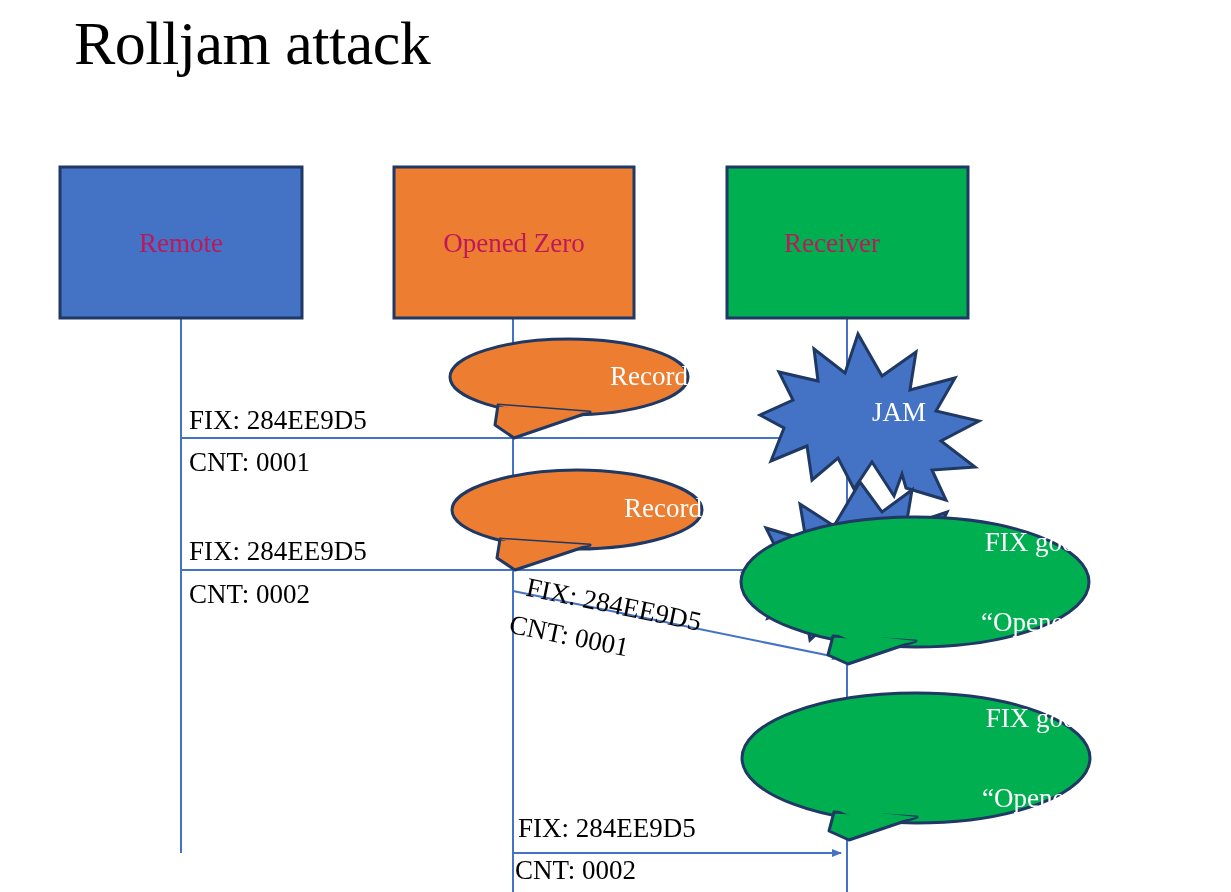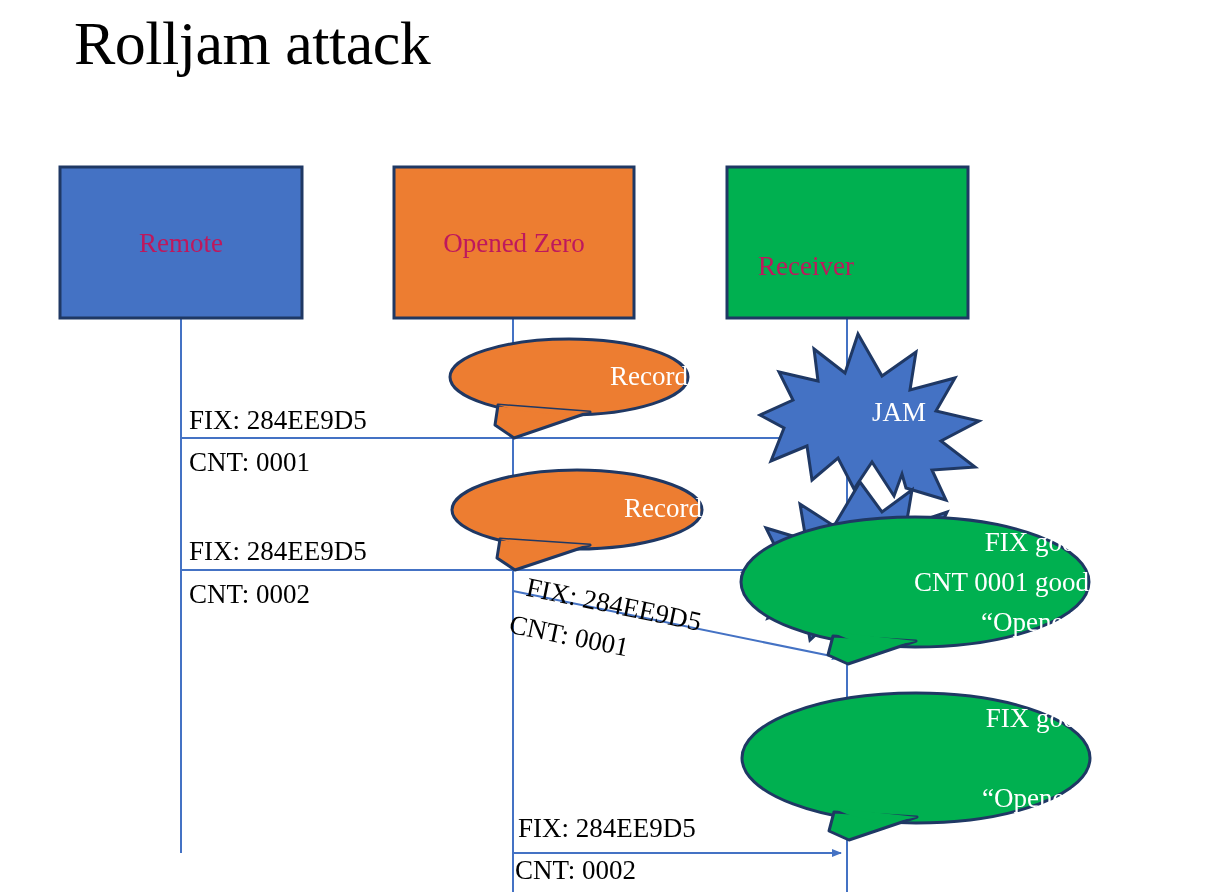--- a/index.html
+++ b/index.html
@@ -142,28 +142,27 @@
     <g>
       <ellipse cx="916" cy="758" rx="174" ry="65" fill="#00B050" stroke="#1F3864" stroke-width="3"></ellipse>
       <path d="M834,812 L829,831 L849,840 L917,817 Z" fill="#00B050" stroke="#1F3864" stroke-width="3" stroke-linejoin="round"></path>
       <path d="M834,808 C 856,821 891,824 917,817" fill="#00B050" stroke="none"></path>
     </g>
 
   </svg>
 
   <div class="box-label" style="left:60px; top:227px; width:242px;">Remote</div>
   <div class="box-label" style="left:394px; top:227px; width:240px;">Opened Zero</div>
-  <div class="box-label" style="left:689px; top:227px; width:234px;margin-top:23px;">Receiver</div>
+  <div class="box-label" style="left:715px; top:227px; width:234px;">Receiver</div>
 
   <div class="bubble-label" style="left:450px; top:360px; width:238px;">Record</div>
   <div class="bubble-label" style="left:452px; top:492px; width:250px;">Record</div>
   <div class="bubble-label" style="left:790px; top:396px; width:136px;">JAM</div>
 
   <div class="bubble-label multi" style="left:741px; top:522px; width:348px;">FIX good</div>
-  <div class="bubble-label multi" style="left:741px; top:562px; width:348px;">CNT 0001 good</div>
   <div class="bubble-label multi" style="left:741px; top:602px; width:348px;">“Opened”</div>
 
   <div class="bubble-label multi" style="left:742px; top:698px; width:348px;">FIX good</div>
   <div class="bubble-label multi" style="left:742px; top:778px; width:348px;">“Opened”</div>
 
   <div class="msg-label" style="left:189px; top:403px;">FIX: 284EE9D5</div>
   <div class="msg-label" style="left:189px; top:445px;">CNT: 0001</div>
 
   <div class="msg-label" style="left:189px; top:534px;">FIX: 284EE9D5</div>
   <div class="msg-label" style="left:189px; top:577px;">CNT: 0002</div>

